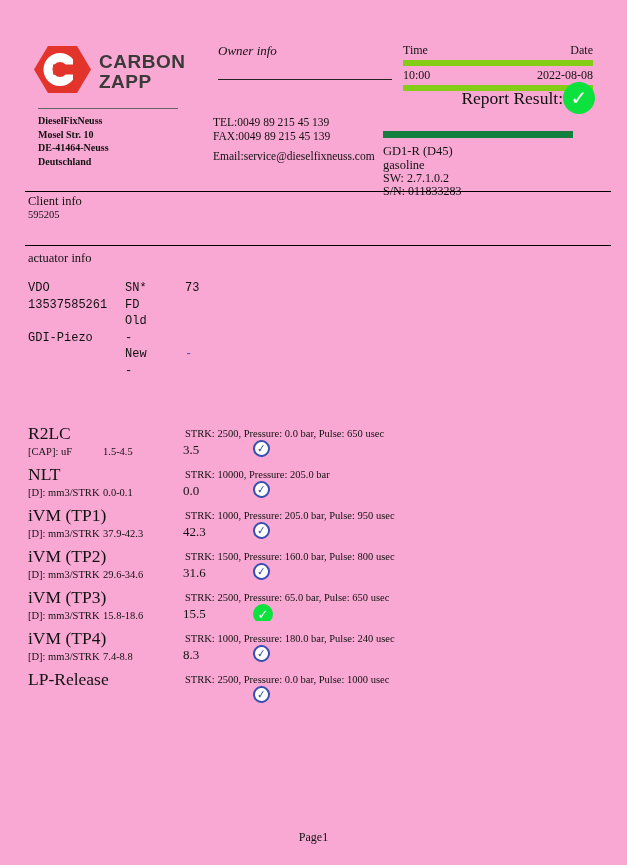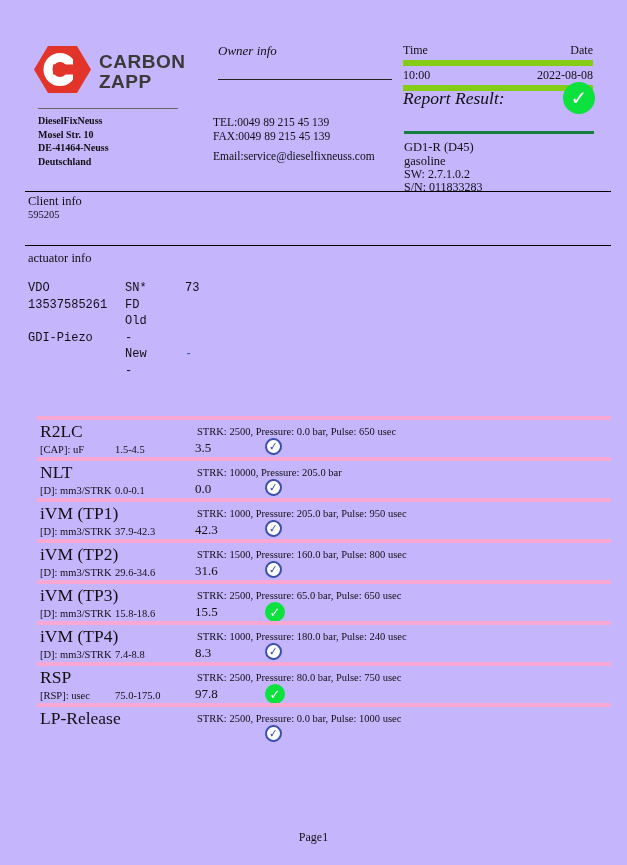--- a/index.html
+++ b/index.html
@@ -1,58 +1,58 @@
 <!DOCTYPE html>
 <html><head>
 <meta charset="utf-8">
 <style>
   * { margin:0; padding:0; box-sizing:border-box; }
   html,body { background:#ffffff; }
   body { width:627px; height:865px; font-family:"Liberation Serif","DejaVu Serif",serif; color:#111; }
-  .page { position:relative; width:627px; height:865px; background:#c4b5fd; overflow:hidden; }
+  .page { position:relative; width:627px; height:865px; background:#f9a8d4; overflow:hidden; }
 
   
   .logo-block { position:absolute; left:34px; top:46px; display:flex; align-items:center; gap:8px; }
   .logo-text { font-family:"Liberation Sans","DejaVu Sans",sans-serif; font-weight:bold; font-size:19px; line-height:20px; color:#3a3a38; letter-spacing:.5px; }
 
   .owner-title { position:absolute; left:218px; top:43px; width:174px; font-size:13px; padding-bottom:20px; border-bottom:1px solid #222;font-style:italic; }
 
   .time-date { position:absolute; left:403px; top:43px; width:190px; font-size:12px; }
   .td-row { display:flex; justify-content:space-between; border-bottom:6px solid #84cc16; padding:0 0 2px 0; margin-bottom:2px; }
 
-  .report-result { position:absolute; left:403px; top:82px; width:192px; display:flex; justify-content:space-between; align-items:center;font-style:italic; }
+  .report-result { position:absolute; left:403px; top:82px; width:192px; display:flex; justify-content:flex-end; align-items:center; }
   .report-result-label { font-size:17.5px; }
 
   .addr-block { position:absolute; left:38px; top:108px; width:150px; }
   .addr-rule { border-top:1px solid #666; width:140px; margin-bottom:5px; }
   .addr-line { font-size:10px; font-weight:bold; line-height:13.5px; }
 
   .contact-block { position:absolute; left:213px; top:116px; font-size:11.5px; line-height:13.5px; }
   .contact-email { margin-top:7px; }
 
-  .machine-block { position:absolute; left:404px; top:131px; width:190px; border-top:3px solid #15803d; padding-top:6px; }
+  .machine-block { position:absolute; left:383px; top:131px; width:190px; border-top:7px solid #15803d; padding-top:6px; }
   .machine-line { font-size:12.5px; line-height:14px; }
   .machine-sub { font-size:12px; line-height:13px; }
   .machine-sw { }
 
   .hr-full { position:absolute; left:25px; width:586px; border-top:1px solid #000; }
   .hr1 { top:191px; } .hr2 { top:245px; }
 
   .client-label { position:absolute; left:28px; top:194px; font-size:12.5px; }
   .client-value { position:absolute; left:28px; top:209px; font-size:10.5px; }
 
   .actuator-label { position:absolute; left:28px; top:251px; font-size:12.5px; }
   .actuator-table { position:absolute; left:28px; top:280px; width:320px; font-size:12px; }
   .act-row { display:flex; line-height:16.5px;font-family:Liberation Mono, monospace; }
   .act-c1 { width:97px; } .act-c2 { width:60px; } .act-c3 { flex:1; }
   .blue-text { color:#3a50c0; }
 
   
   .test-table { position:absolute; left:25px; top:416px; width:586px; }
-  .test-row { position:relative; height:41px; border-top:4px solid #f9a8d4;margin-left:12px; }
+  .test-row { position:relative; height:41px; border-top:6px solid #f9a8d4; }
   .test-row:last-child { height:50px; }
   .test-name { position:absolute; left:3px; top:1px; font-size:17.5px; }
   .test-conditions { position:absolute; left:160px; top:6px; font-size:10.5px; }
   .test-unit { position:absolute; left:3px; top:24px; font-size:10.5px; }
   .test-range { position:absolute; left:78px; top:24px; font-size:10.5px; }
   .test-value { position:absolute; left:158px; top:20px; font-size:13px; }
   .test-status { position:absolute; left:228px; top:18px; }
 
   
   .check { display:flex; align-items:center; justify-content:center; border-radius:50%;
@@ -211,28 +211,20 @@
   </div>
       <div class="test-row">
     <div class="test-name">iVM (TP4)</div>
     <div class="test-conditions">STRK: 1000, Pressure: 180.0 bar, Pulse: 240 usec</div>
     <div class="test-unit">[D]: mm3/STRK</div>
     <div class="test-range">7.4-8.8</div>
     <div class="test-value">8.3</div>
     <div class="test-status check pass-blue"></div>
   </div>
       <div class="test-row">
-    <div class="test-name">RSP</div>
-    <div class="test-conditions">STRK: 2500, Pressure: 80.0 bar, Pulse: 750 usec</div>
-    <div class="test-unit">[RSP]: usec</div>
-    <div class="test-range">75.0-175.0</div>
-    <div class="test-value">97.8</div>
-    <div class="test-status check pass-green"></div>
-  </div>
-      <div class="test-row">
     <div class="test-name">LP-Release</div>
     <div class="test-conditions">STRK: 2500, Pressure: 0.0 bar, Pulse: 1000 usec</div>
     <div class="test-unit"></div>
     <div class="test-range"></div>
     <div class="test-value"></div>
     <div class="test-status check pass-blue"></div>
   </div>
     </div>
 
   <div class="footer">Page1</div>

